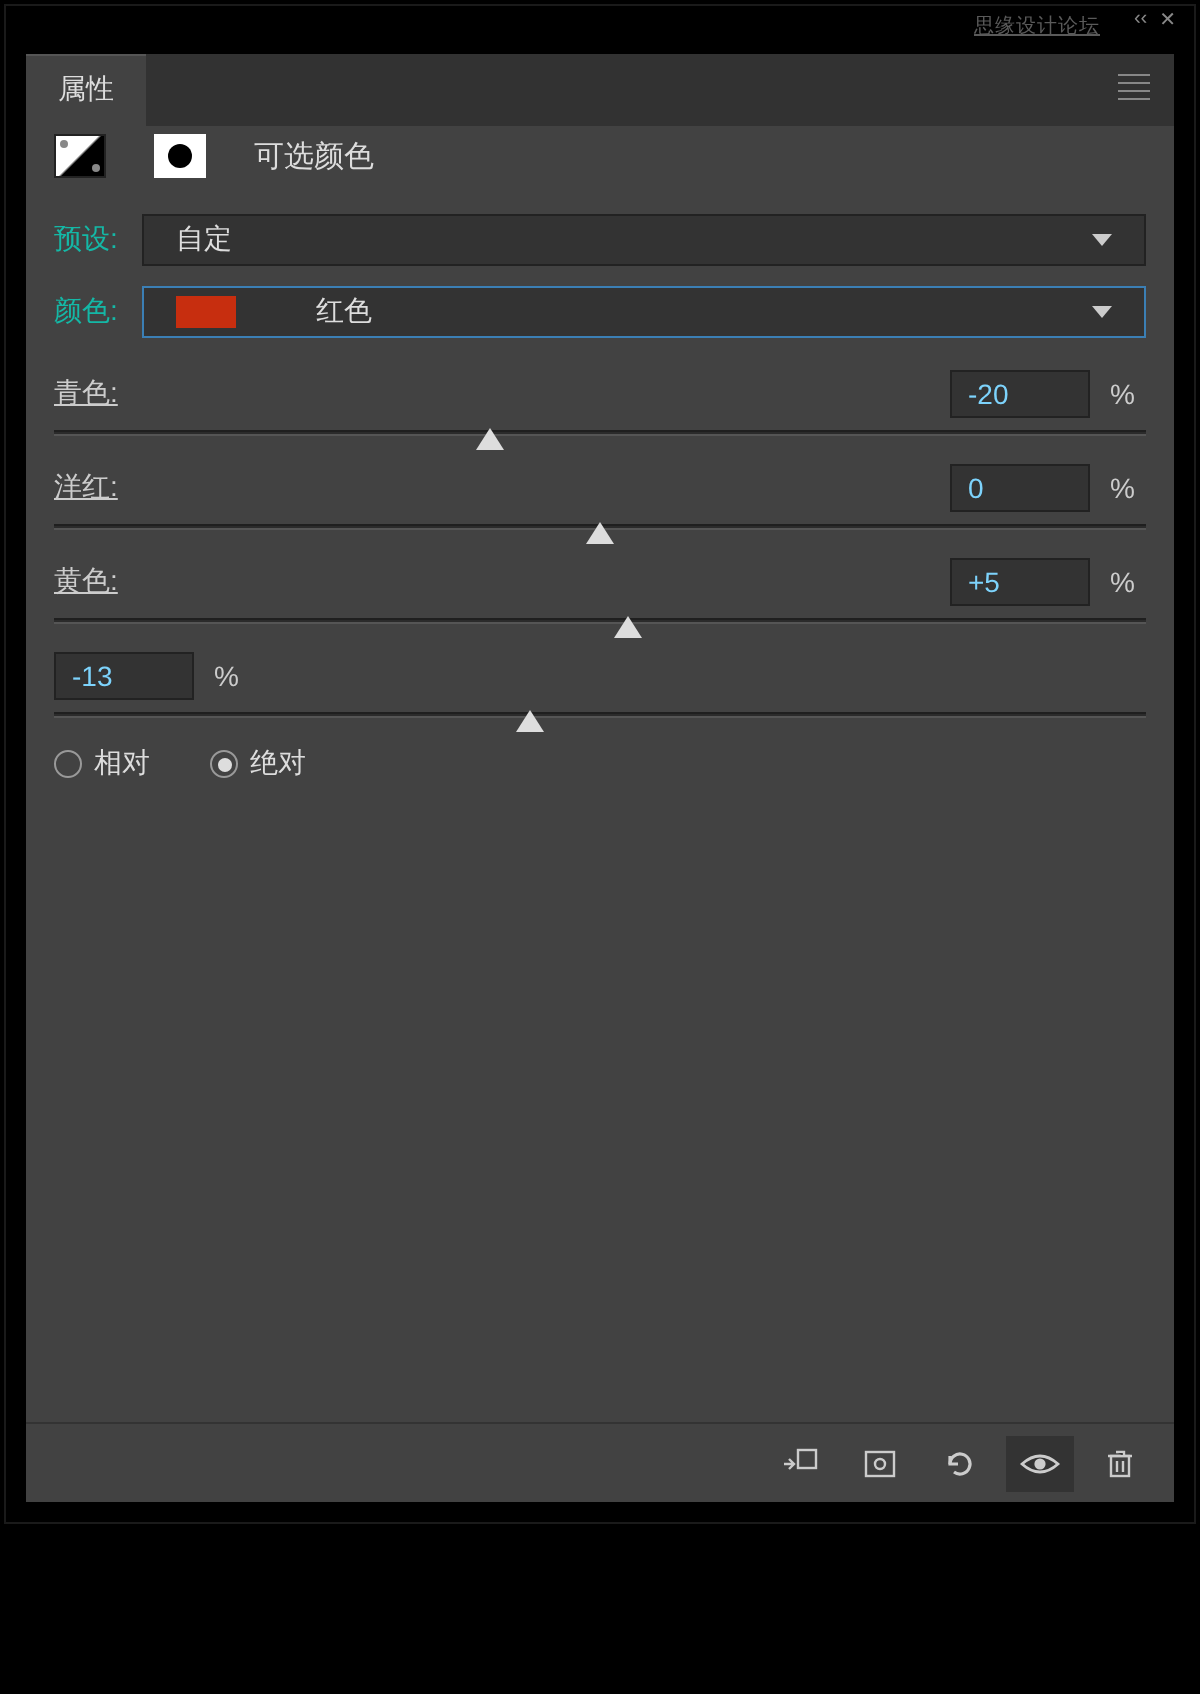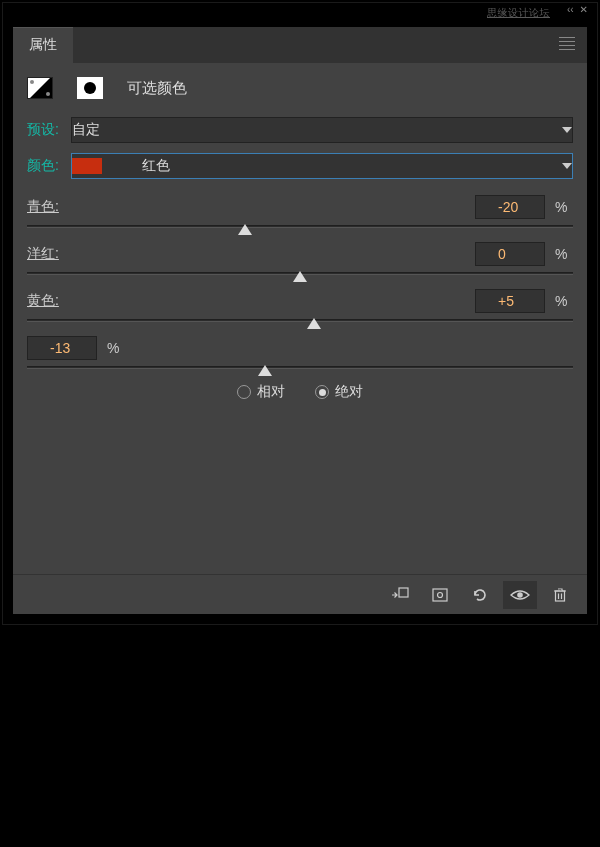--- a/index.html
+++ b/index.html
@@ -1,48 +1,48 @@
 <!DOCTYPE html>
 <html><head>
 <meta charset="utf-8">
 <style>
 * { margin: 0; padding: 0; box-sizing: border-box; font-family: "Microsoft YaHei", sans-serif; }
 body { background: #000; width: 600px; height: 847px; position: relative; }
-.outer { position: absolute; top: 2px; left: 2px; width: 596px; height: 623px; border: 1px solid #1a1a1a; }
+.outer { position: absolute; top: 2px; left: 2px; width: 596px; height: 760px; border: 1px solid #1a1a1a; }
 .watermark { position: absolute; top: 6px; right: 50px; color: #5a5a5a; font-size: 10px; letter-spacing: 0.5px; z-index: 10; text-decoration: underline; }
 .top-ctrl { position: absolute; top: 4px; right: 12px; display: flex; gap: 6px; }
 .top-ctrl span { color: #888; font-size: 10px; }
 .panel { position: absolute; top: 24px; left: 10px; right: 10px; bottom: 10px; background: #424242; display: flex; flex-direction: column; }
 .tab-bar { height: 36px; background: #323232; display: flex; align-items: stretch; }
 .tab { background: #424242; color: #ddd; padding: 8px 16px; font-size: 14px; border-top: 1px solid #555; }
 .menu-btn { margin-left: auto; padding: 10px 12px; display: flex; flex-direction: column; gap: 3px; }
 .menu-btn div { width: 16px; height: 1px; background: #888; }
-.header-row { display: flex; align-items: center; gap: 24px; padding: 14px 14px 12px; }
+.header-row { display: flex; align-items: center; gap: 24px; padding: 4px 14px 12px; }
 .adj-icon { width: 26px; height: 22px; background: linear-gradient(135deg, #fff 0%, #fff 48%, #000 52%, #000 100%); border: 1px solid #222; position: relative; }
 .adj-icon::before, .adj-icon::after { content: ''; position: absolute; width: 4px; height: 4px; background: #888; border-radius: 50%; }
 .adj-icon::before { top: 2px; left: 2px; }
 .adj-icon::after { bottom: 2px; right: 2px; }
 .mask-icon { width: 26px; height: 22px; background: #fff; display: flex; align-items: center; justify-content: center; }
 .mask-icon div { width: 12px; height: 12px; background: #000; border-radius: 50%; }
 .header-label { color: #ddd; font-size: 15px; }
 .form { padding: 6px 14px 0; }
 .row { display: flex; align-items: center; margin-bottom: 10px; }
 .row-label { color: #14b8a6; font-size: 14px; width: 44px; }
-.select { flex: 1; height: 26px; background: #333; border: 1px solid #222; display: flex; align-items: center; padding: 0 0; color: #ddd; font-size: 14px; position: relative; }
+.select { flex: 1; height: 26px; background: #333; border: 1px solid #222; display: flex; align-items: center; padding: 0 16px; color: #ddd; font-size: 14px; position: relative; }
 .select.hi { border: 1px solid #3b7fb5; gap: 32px; }
 .swatch { width: 30px; height: 16px; margin-right: 8px; }
 .chev { margin-left: auto; width: 0; height: 0; border-left: 5px solid transparent; border-right: 5px solid transparent; border-top: 6px solid #ccc; }
 .slider-block { margin-bottom: 8px; }
 .slider-head { display: flex; align-items: center; padding: 6px 0 4px; }
 .slider-label { color: #ccc; font-size: 14px; flex: 1; text-decoration: underline; }
-.slider-input { width: 70px; height: 24px; background: #333; border: 1px solid #222; color: #fdba74; text-align: left; padding: 0 22px; font-size: 14px; }
+.slider-input { width: 70px; height: 24px; background: #333; border: 1px solid #222; color: #7dd3fc; text-align: left; padding: 0 8px; font-size: 14px; }
 .pct { color: #ccc; margin-left: 10px; font-size: 14px; width: 18px; }
 .track { height: 3px; background: #2b2b2b; border-top: 1px solid #1f1f1f; border-bottom: 1px solid #555; position: relative; margin-top: 2px; }
 .thumb { position: absolute; top: -2px; width: 0; height: 0; border-left: 7px solid transparent; border-right: 7px solid transparent; border-bottom: 11px solid #ddd; transform: translateX(-7px); }
-.radios { display: flex; justify-content: center; gap: 30px; margin-top: 14px; }
+.radios { display: flex; gap: 30px; margin-top: 14px; }
 .radio { display: flex; align-items: center; gap: 6px; color: #ddd; font-size: 14px; }
 .rcircle { width: 14px; height: 14px; border: 1px solid #999; border-radius: 50%; display: flex; align-items: center; justify-content: center; }
 .rcircle.on div { width: 7px; height: 7px; background: #ddd; border-radius: 50%; }
 .footer { margin-top: auto; height: 40px; border-top: 1px solid #333; background: #424242; display: flex; align-items: center; justify-content: flex-end; padding: 0 10px; gap: 6px; }
 .fbtn { width: 34px; height: 28px; display: flex; align-items: center; justify-content: center; color: #ccc; }
 .fbtn.active { background: #333; }
 svg { display: block; }
 </style>
 </head>
 <body>

